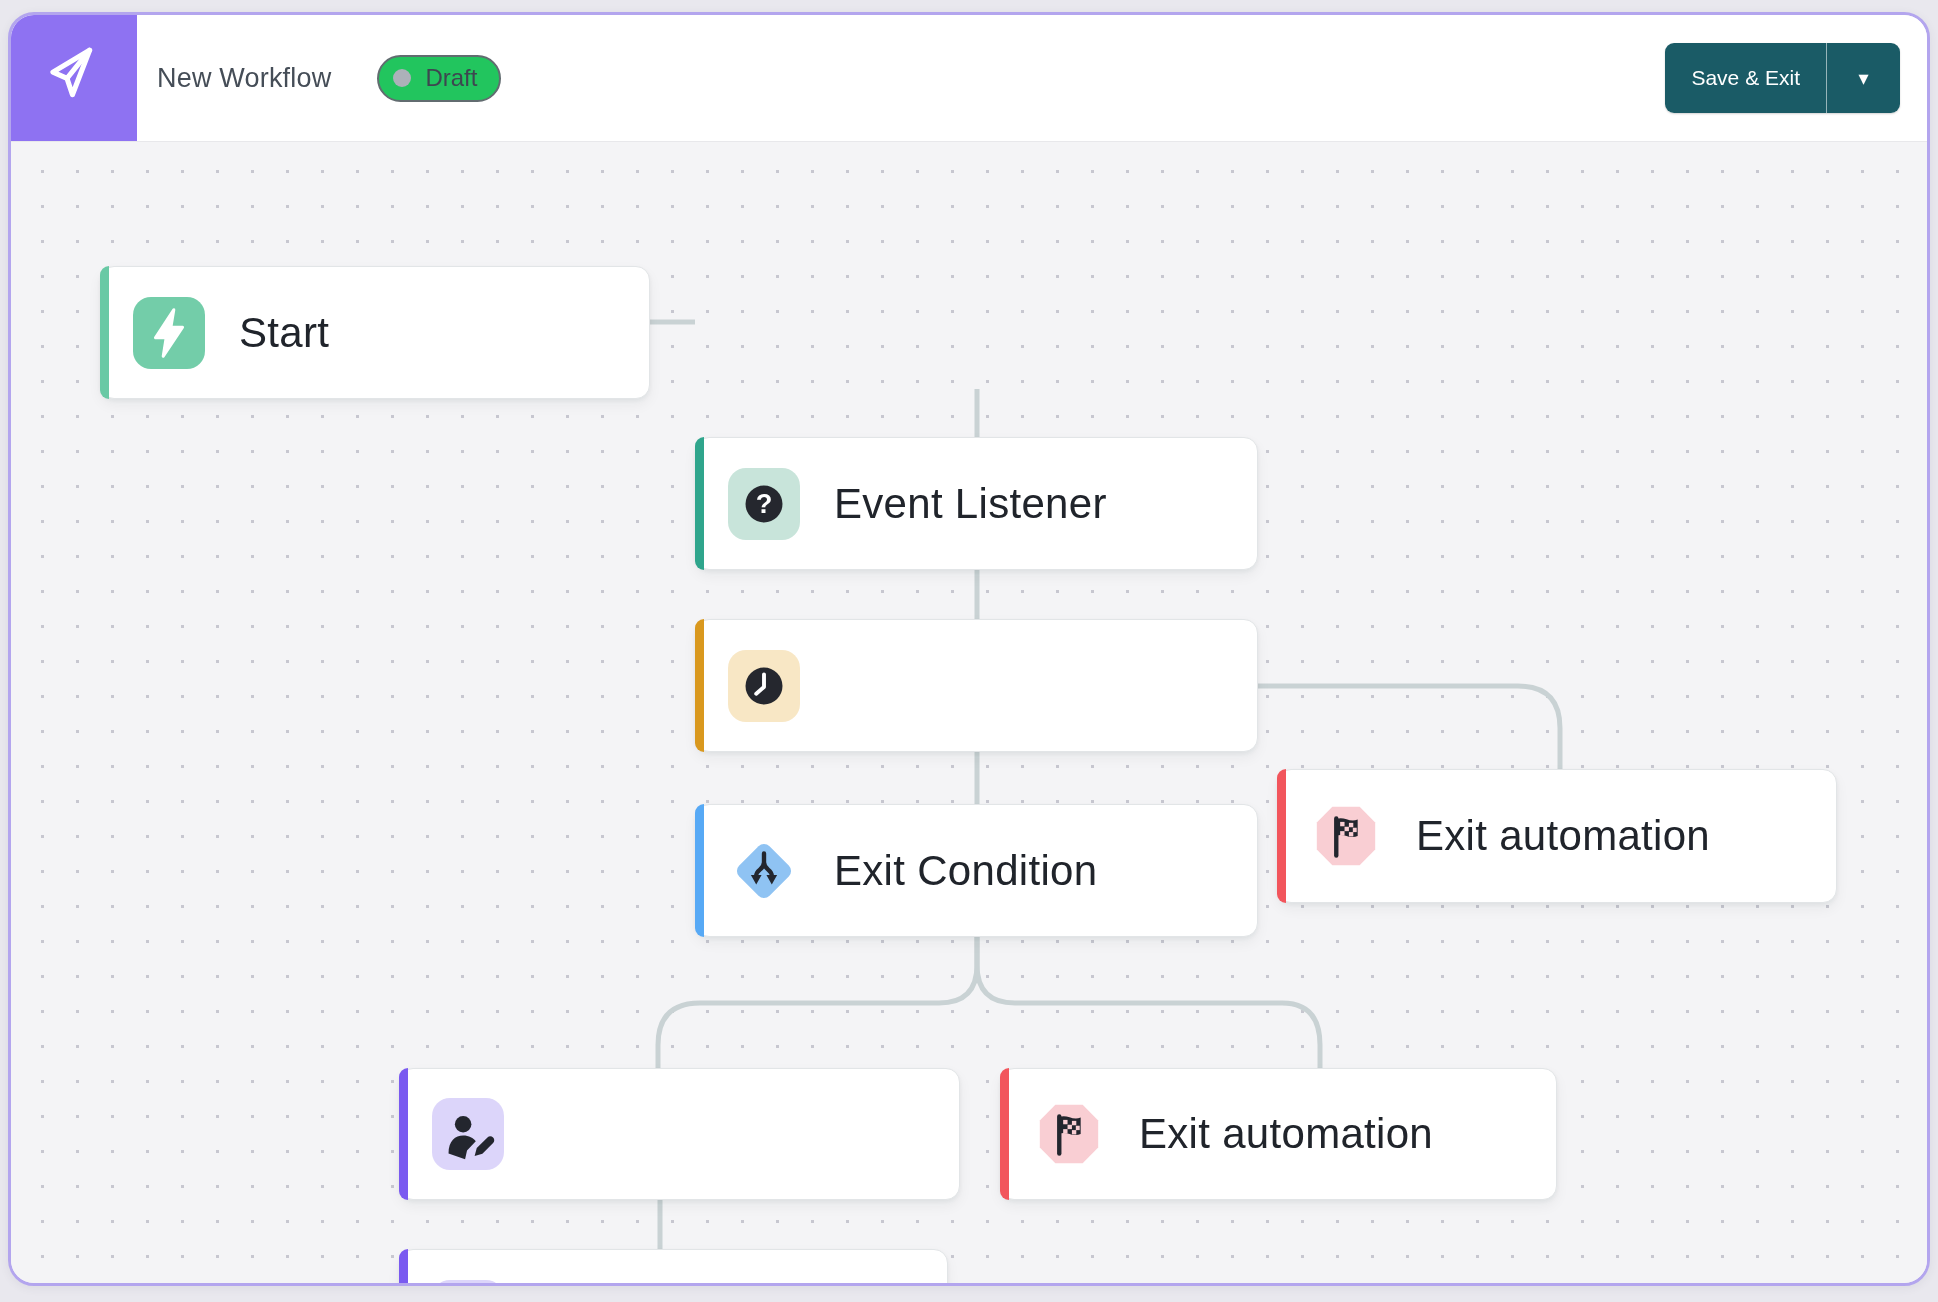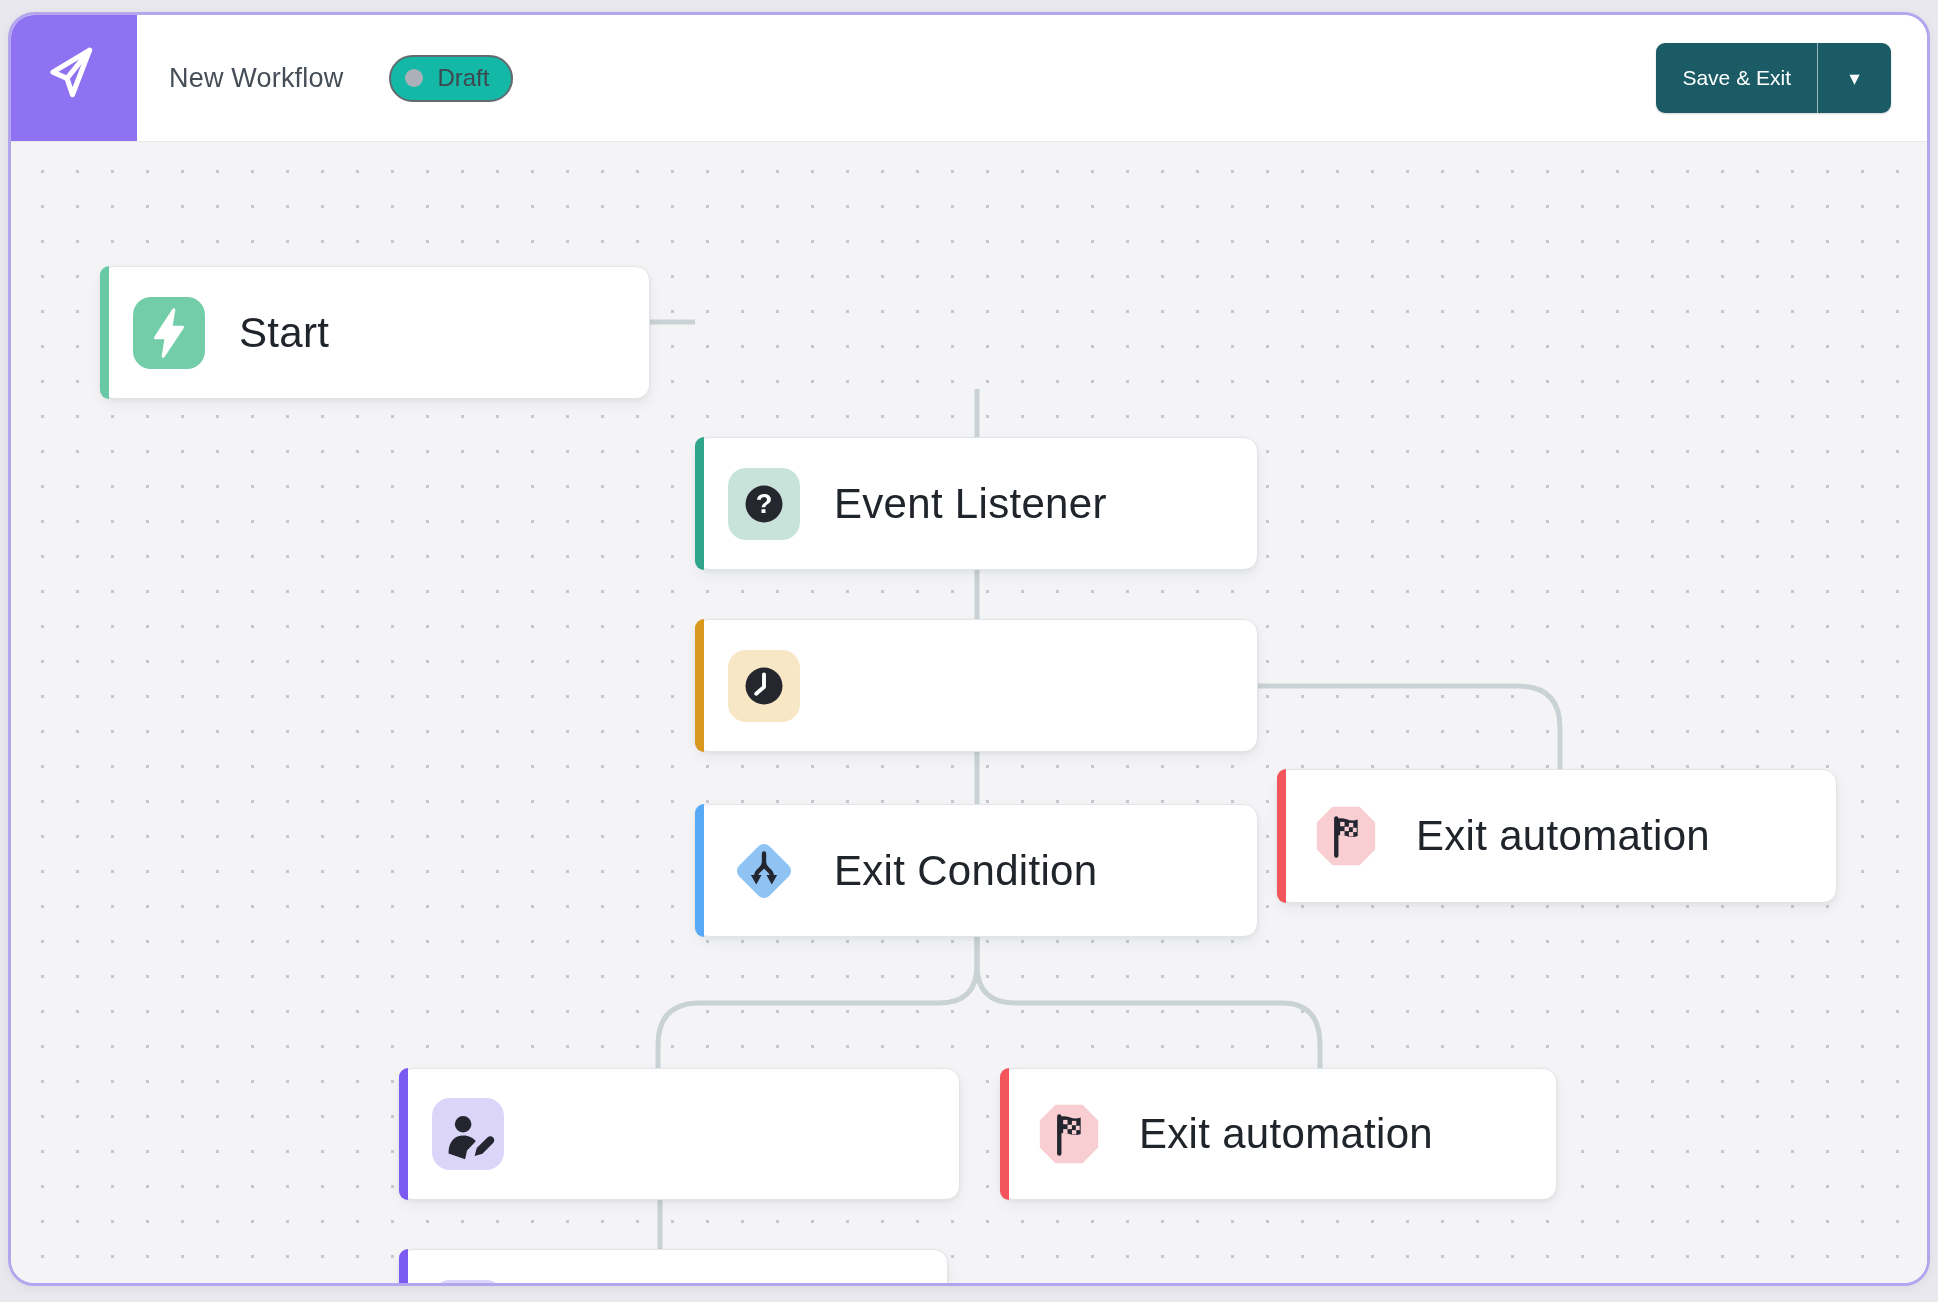--- a/index.html
+++ b/index.html
@@ -19,32 +19,32 @@
   .header{
     position:relative;height:126px;background:#ffffff;
     display:flex;align-items:center;
     border-bottom:1px solid #e8e8eb;
   }
   .logo{
     width:126px;height:126px;flex:0 0 auto;background:#8e72f2;
     display:flex;align-items:center;justify-content:center;
   }
   .app-title{
-    margin-left:32px;font-size:27px;color:#454d57;letter-spacing:.2px;
+    margin-left:20px;font-size:27px;color:#454d57;letter-spacing:.2px;
   }
   .draft-pill{
     margin-left:46px;height:43px;padding:0 22px 0 14px;border-radius:24px;
-    border:2px solid #626c70;background:#14b8a6;
+    border:2px solid #626c70;background:#22c55e;
     display:flex;align-items:center;gap:14px;
   }
   .draft-dot{width:18px;height:18px;border-radius:50%;background:#acb1b9;}
   .draft-label{font-size:24px;color:#3e4650;}
   .spacer{flex:1;}
   .save-split{
-    margin-right:36px;height:70px;display:flex;border-radius:9px;overflow:hidden;
+    margin-right:27px;height:70px;display:flex;border-radius:9px;overflow:hidden;
     box-shadow:0 1px 2px rgba(0,0,0,.18);
   }
   .save-main{
     background:#1a5b66;color:#fff;border:none;font-family:inherit;
     font-size:21px;padding:0 26px;display:flex;align-items:center;cursor:pointer;
   }
   .save-caret{
     background:#1a5b66;border:none;border-left:1.5px solid rgba(255,255,255,.55);
     width:74px;display:flex;align-items:center;justify-content:center;cursor:pointer;
     color:#fff;font-size:20px;

